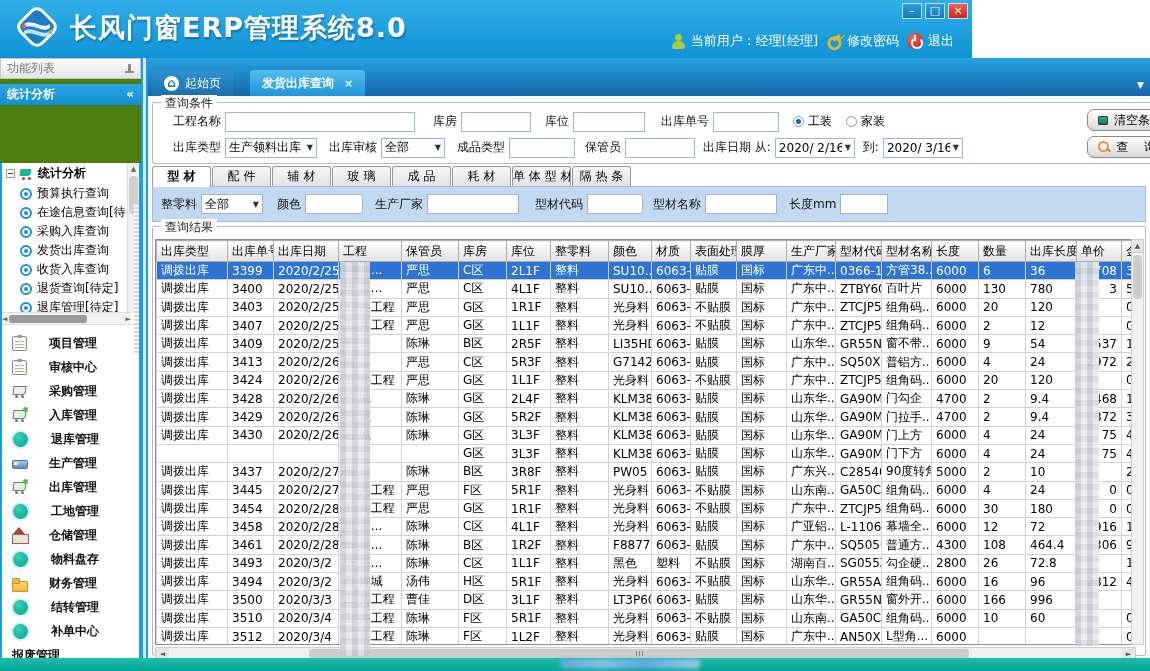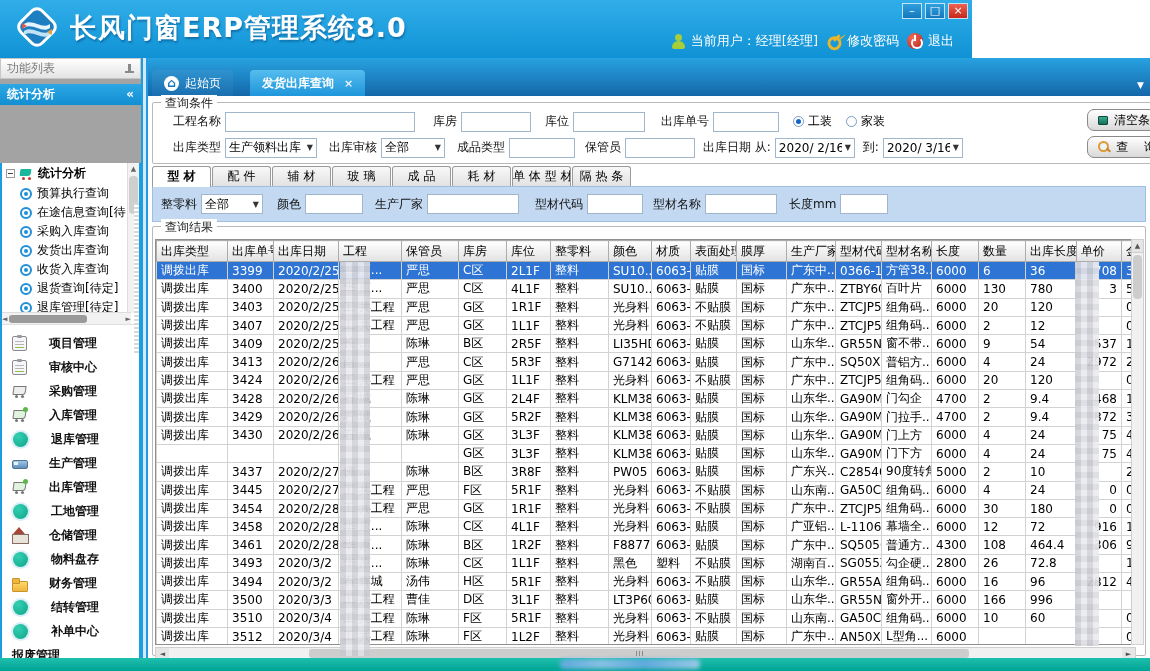--- a/index.html
+++ b/index.html
@@ -23,21 +23,21 @@
   .ic-person::before { content:""; position:absolute; left:4px; top:0; width:7px; height:7px; border-radius:50%; background:#A6CE39; }
   .ic-person::after { content:""; position:absolute; left:1px; top:7px; width:13px; height:8px; border-radius:6px 6px 2px 2px; background:#A6CE39; }
   .ic-key { width:16px; height:16px; position:relative; transform:rotate(-40deg); }
   .ic-key::before { content:""; position:absolute; left:0; top:3px; width:8px; height:8px; border:3px solid #E8B62C; border-radius:50%; }
   .ic-key::after { content:""; position:absolute; left:8px; top:6px; width:8px; height:3px; background:#E8B62C; box-shadow:5px 3px 0 -1px #E8B62C, 2px 3px 0 -1px #E8B62C; }
   .ic-power { width:16px; height:16px; border-radius:50%; background:radial-gradient(circle at 35% 30%,#F26B5B,#B61E10); position:relative; }
   .ic-power::before { content:""; position:absolute; left:4px; top:4px; width:8px; height:8px; border:2px solid #fff; border-radius:50%; border-top-color:transparent; }
   .ic-power::after { content:""; position:absolute; left:7px; top:2px; width:2px; height:6px; background:#fff; }
 
   
-  .sidebar { position:absolute; left:0; top:58px; width:141px; height:600px; background:#a3a3a3; }
+  .sidebar { position:absolute; left:0; top:58px; width:141px; height:600px; background:#4d7c0f; }
   .func-header { height:21px; background:linear-gradient(#FEFEFE,#E4E4E4); border:1px solid #C6C6C6;
     color:#7A7A7A; line-height:19px; padding:0 6px; position:relative; }
   .ic-pin { position:absolute; right:6px; top:5px; width:9px; height:10px; }
   .ic-pin::before { content:""; position:absolute; left:3px; top:0; width:3px; height:7px; background:#8A8A8A; }
   .ic-pin::after { content:""; position:absolute; left:0; top:7px; width:9px; height:2px; background:#8A8A8A; }
   .stat-header { margin-top:5px; height:21px; background:linear-gradient(#2CA7E5,#128FD2); color:#fff;
     font-weight:bold; line-height:21px; padding:0 7px; position:relative; }
   .stat-header .collapse { position:absolute; right:7px; top:0; font-weight:bold; cursor:pointer; }
   .side-panel { position:absolute; left:0; top:105px; width:141px; height:553px; background:#fff;
     border:2px solid #1B9DE2; border-top:none; }

